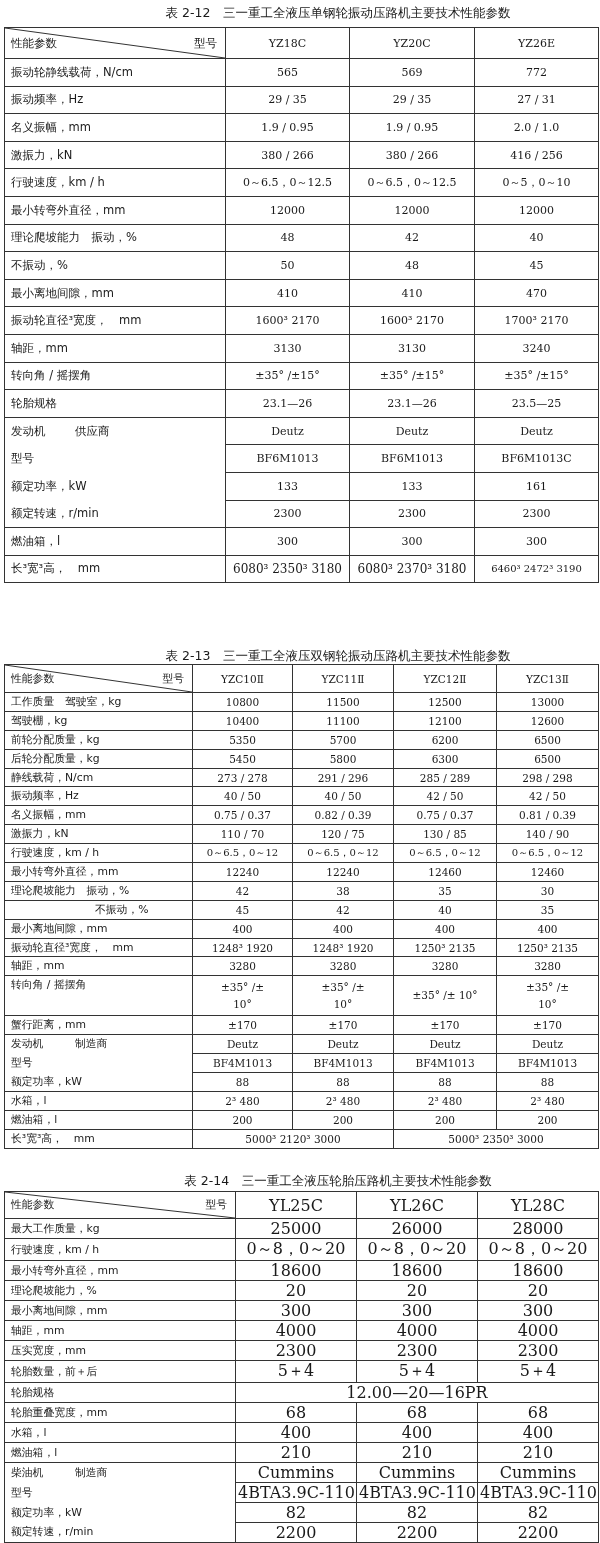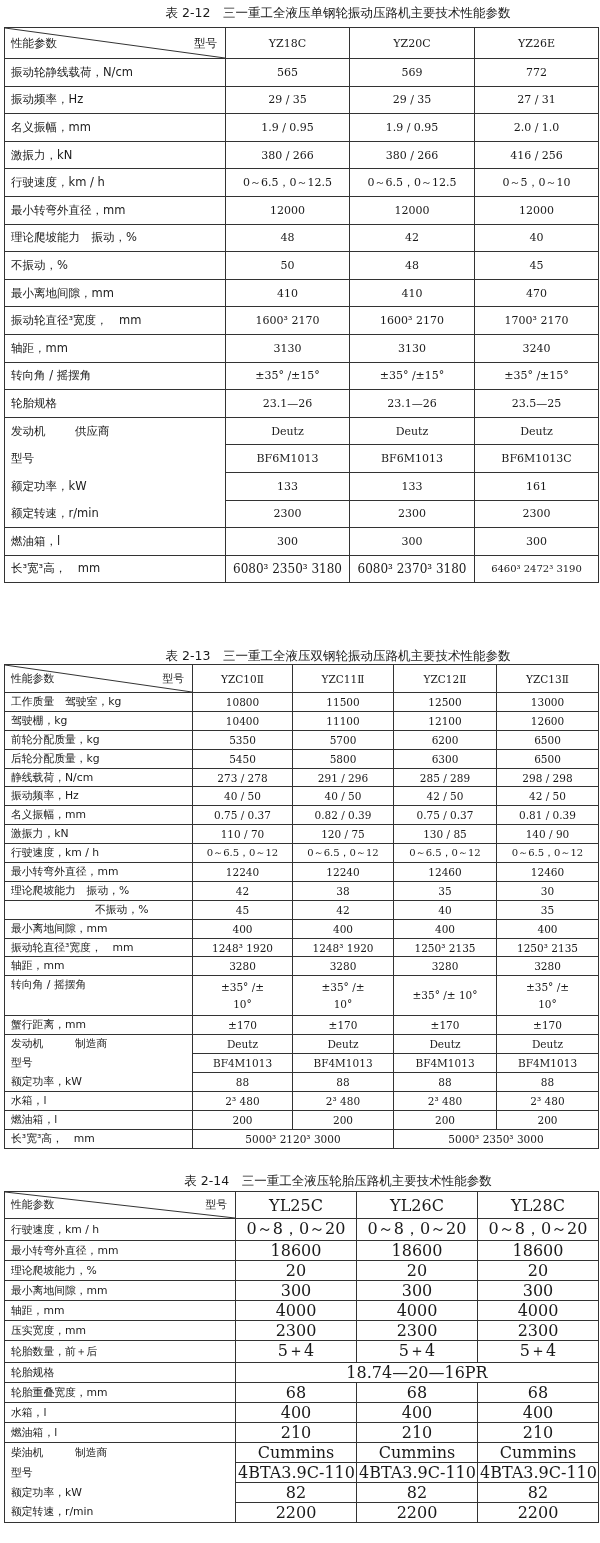--- a/index.html
+++ b/index.html
@@ -372,20 +372,26 @@
             <line x1="0" y1="0" x2="100" y2="100" stroke="#333" stroke-width="1" vector-effect="non-scaling-stroke"></line>
           </svg>
       <span class="left">性能参数</span>
       <span class="right">型号</span>
     </td>
     <td class="v">YL25C</td>
     <td class="v">YL26C</td>
     <td class="v">YL28C</td>
   </tr>
   <tr>
+        <td class="lbl">最大工作质量，kg</td>
+        <td class="v">25000</td>
+        <td class="v">26000</td>
+        <td class="v">28000</td>
+      </tr>
+  <tr>
         <td class="lbl">行驶速度，km / h</td>
         <td class="v">0～8，0～20</td>
         <td class="v">0～8，0～20</td>
         <td class="v">0～8，0～20</td>
       </tr>
   <tr>
         <td class="lbl">最小转弯外直径，mm</td>
         <td class="v">18600</td>
         <td class="v">18600</td>
         <td class="v">18600</td>
@@ -415,21 +421,21 @@
         <td class="v">2300</td>
       </tr>
   <tr>
         <td class="lbl">轮胎数量，前＋后</td>
         <td class="v">5＋4</td>
         <td class="v">5＋4</td>
         <td class="v">5＋4</td>
       </tr>
   <tr>
         <td class="lbl">轮胎规格</td>
-        <td class="v" colspan="3">18.74—20—16PR</td>
+        <td class="v" colspan="3">12.00—20—16PR</td>
       </tr>
   <tr>
         <td class="lbl">轮胎重叠宽度，mm</td>
         <td class="v">68</td>
         <td class="v">68</td>
         <td class="v">68</td>
       </tr>
   <tr>
         <td class="lbl">水箱，l</td>
         <td class="v">400</td>

